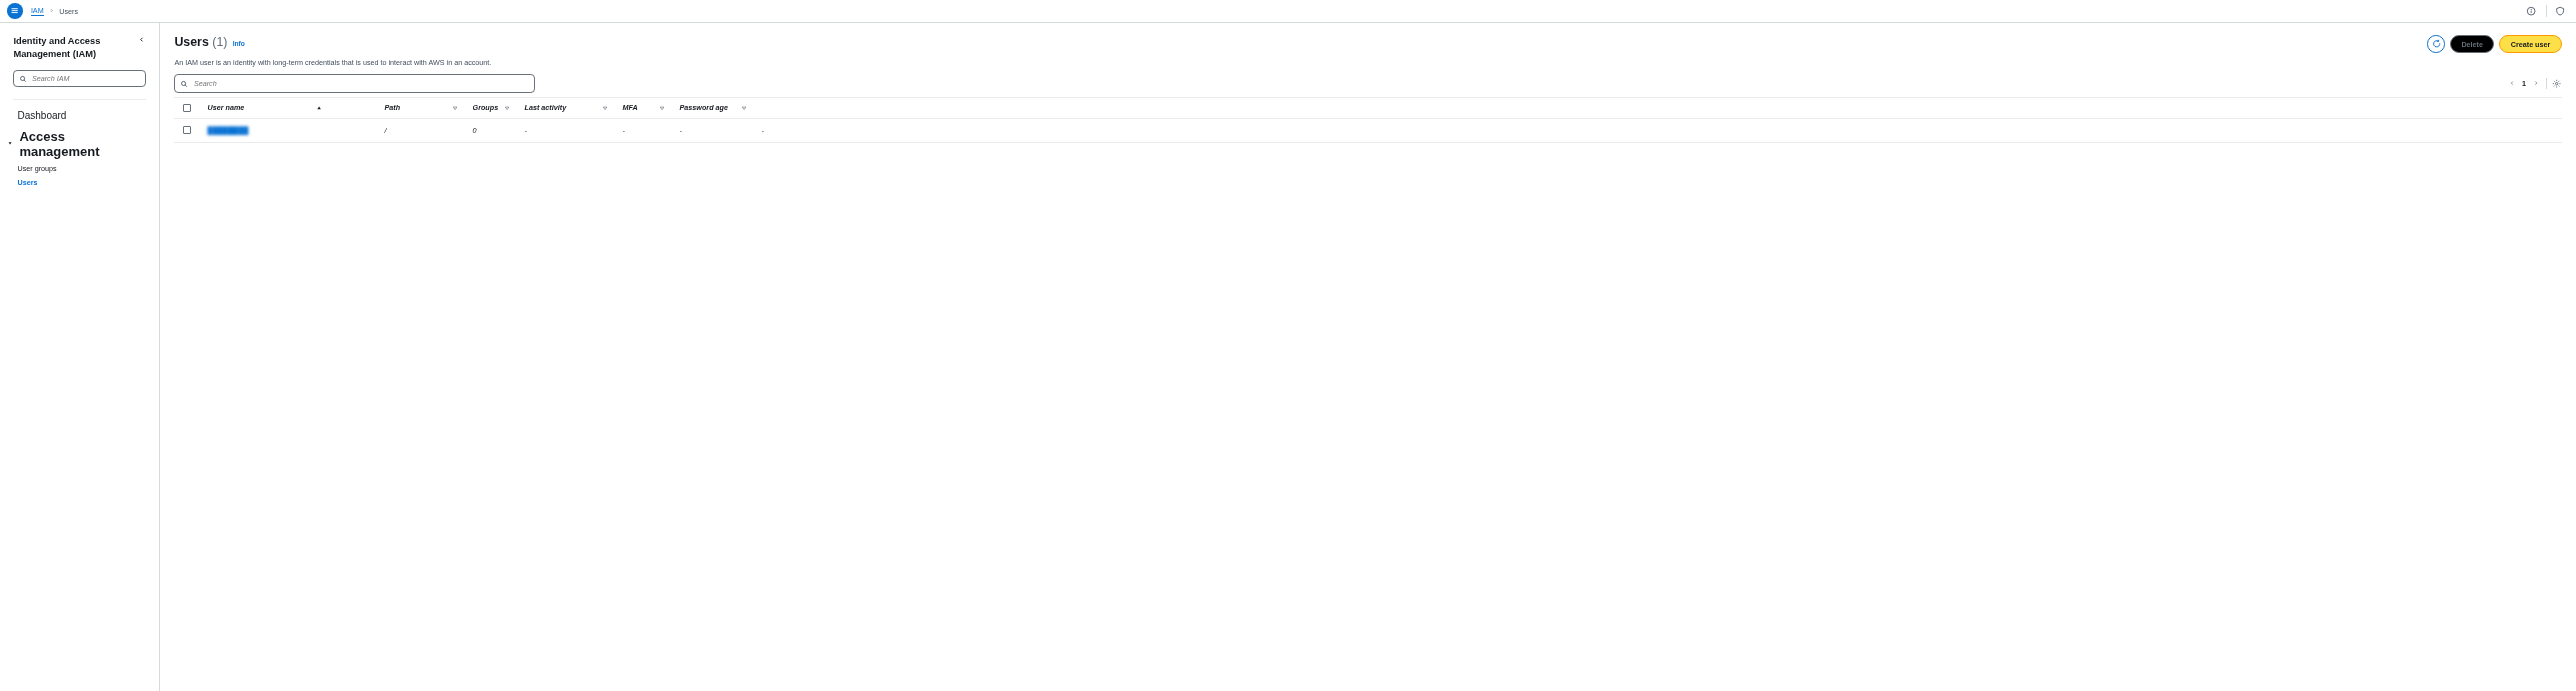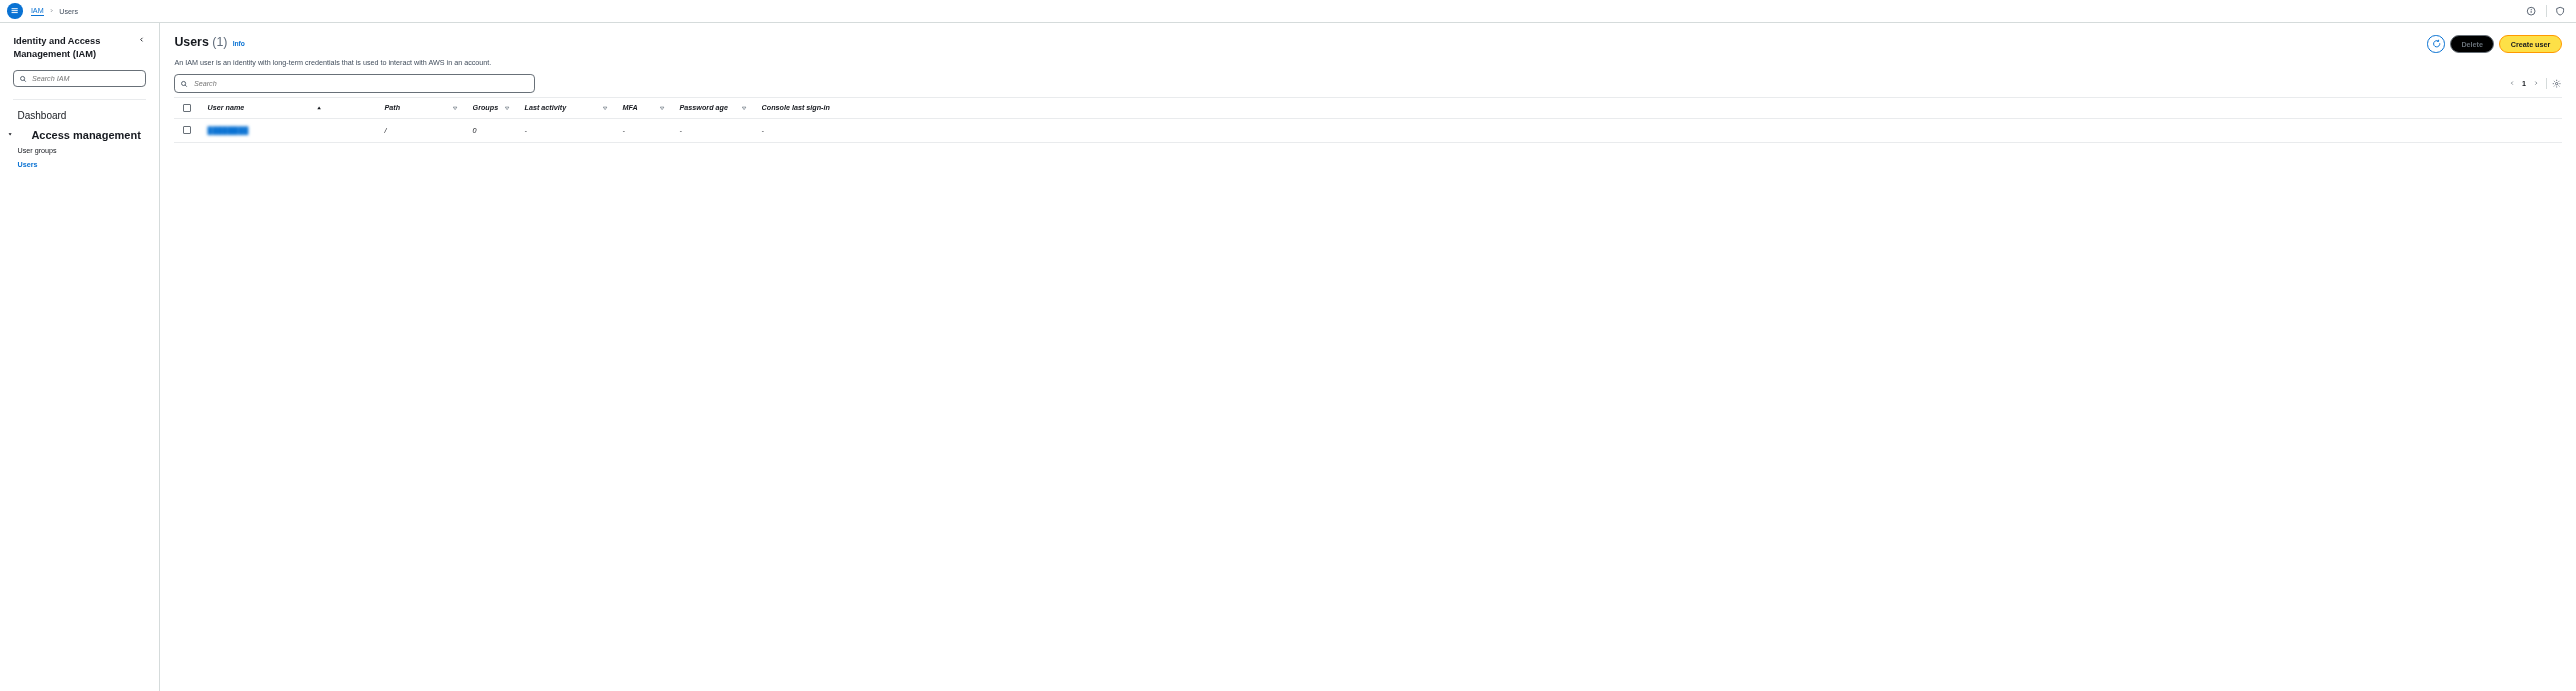--- a/index.html
+++ b/index.html
@@ -23,21 +23,21 @@
   
   .sidebar { width: 160px; border-right: 0.5px solid #d5dbdb; padding: 12.4px 13.4px 12.4px 13.4px; display: flex; flex-direction: column; }
   .sidebar-header { display: flex; align-items: flex-start; justify-content: space-between; margin-bottom: 9.3px; }
   .sidebar-title { font-size: 9.3px; font-weight: 700; line-height: 1.35; padding-right: 4.1px; }
   .collapse-btn { cursor: pointer; padding-top: 1px; }
   .search-wrap { position: relative; margin-bottom: 8.2px; }
   .search-input { width: 100%; height: 17.5px; border: 0.5px solid #687078; border-radius: 4.1px; padding: 0 6.2px 0 17.5px; font-size: 7.2px; font-style: italic; color: #5f6b7a; outline: none; }
   .search-icon-wrap { position: absolute; left: 5.2px; top: 50%; transform: translateY(-50%); color: #414d5c; }
   .sidebar-divider { height: 0.5px; background: #e9ebed; margin: 3.1px 0 8.2px 0; }
   .nav-item { padding: 3.1px 0 3.1px 4.1px; font-size: 10px; color: #16191f; cursor: pointer; }
-  .nav-section-header { display: flex; align-items: center; gap: 18px; font-weight: 700; font-size: 11px; padding: 4.1px 0 3.1px 0; cursor: pointer; margin-left: -6.2px; }
+  .nav-section-header { display: flex; align-items: center; gap: 6px; font-weight: 700; font-size: 13px; padding: 4.1px 0 3.1px 0; cursor: pointer; margin-left: -6.2px; }
   .nav-section-header .caret { display: inline-block; }
   .nav-subitem { padding: 2.6px 0 2.6px 4.1px; font-size: 7.2px; color: #16191f; cursor: pointer; }
   .nav-subitem.active { color: #0972d3; font-weight: 700; }
   
   
   .content { flex: 1; padding: 12.4px 14.4px; overflow: hidden; }
   .content-header { display: flex; align-items: flex-start; justify-content: space-between; margin-bottom: 5px; }
   .page-title-row { display: flex; align-items: baseline; gap: 5.2px; }
   .page-title { font-size: 12.4px; font-weight: 700; }
   .page-title .count { color: #5f6b7a; font-weight: 400; }
@@ -262,23 +262,20 @@
         </div>
         <div class="th col-pwd">
           <span>Password age</span>
           <span class="sort-icon">
               <svg width="6.2" height="6.2" viewBox="0 0 24 24" fill="none" stroke="#414d5c" stroke-width="2">
                 <polygon points="12,18 5,8 19,8"></polygon>
               </svg>
             </span>
           <span class="col-div"></span>
         </div>
-        <div class="th col-signin">
-          <span style="overflow:hidden;text-overflow:ellipsis;white-space:nowrap">Console last sign-in</span>
-        </div>
       </div>
       <div class="trow">
         <div class="td col-check">
           <div class="checkbox"></div>
         </div>
         <div class="td col-user">
           <a class="user-link">████████</a>
         </div>
         <div class="td col-path">/</div>
         <div class="td col-groups">0</div>

